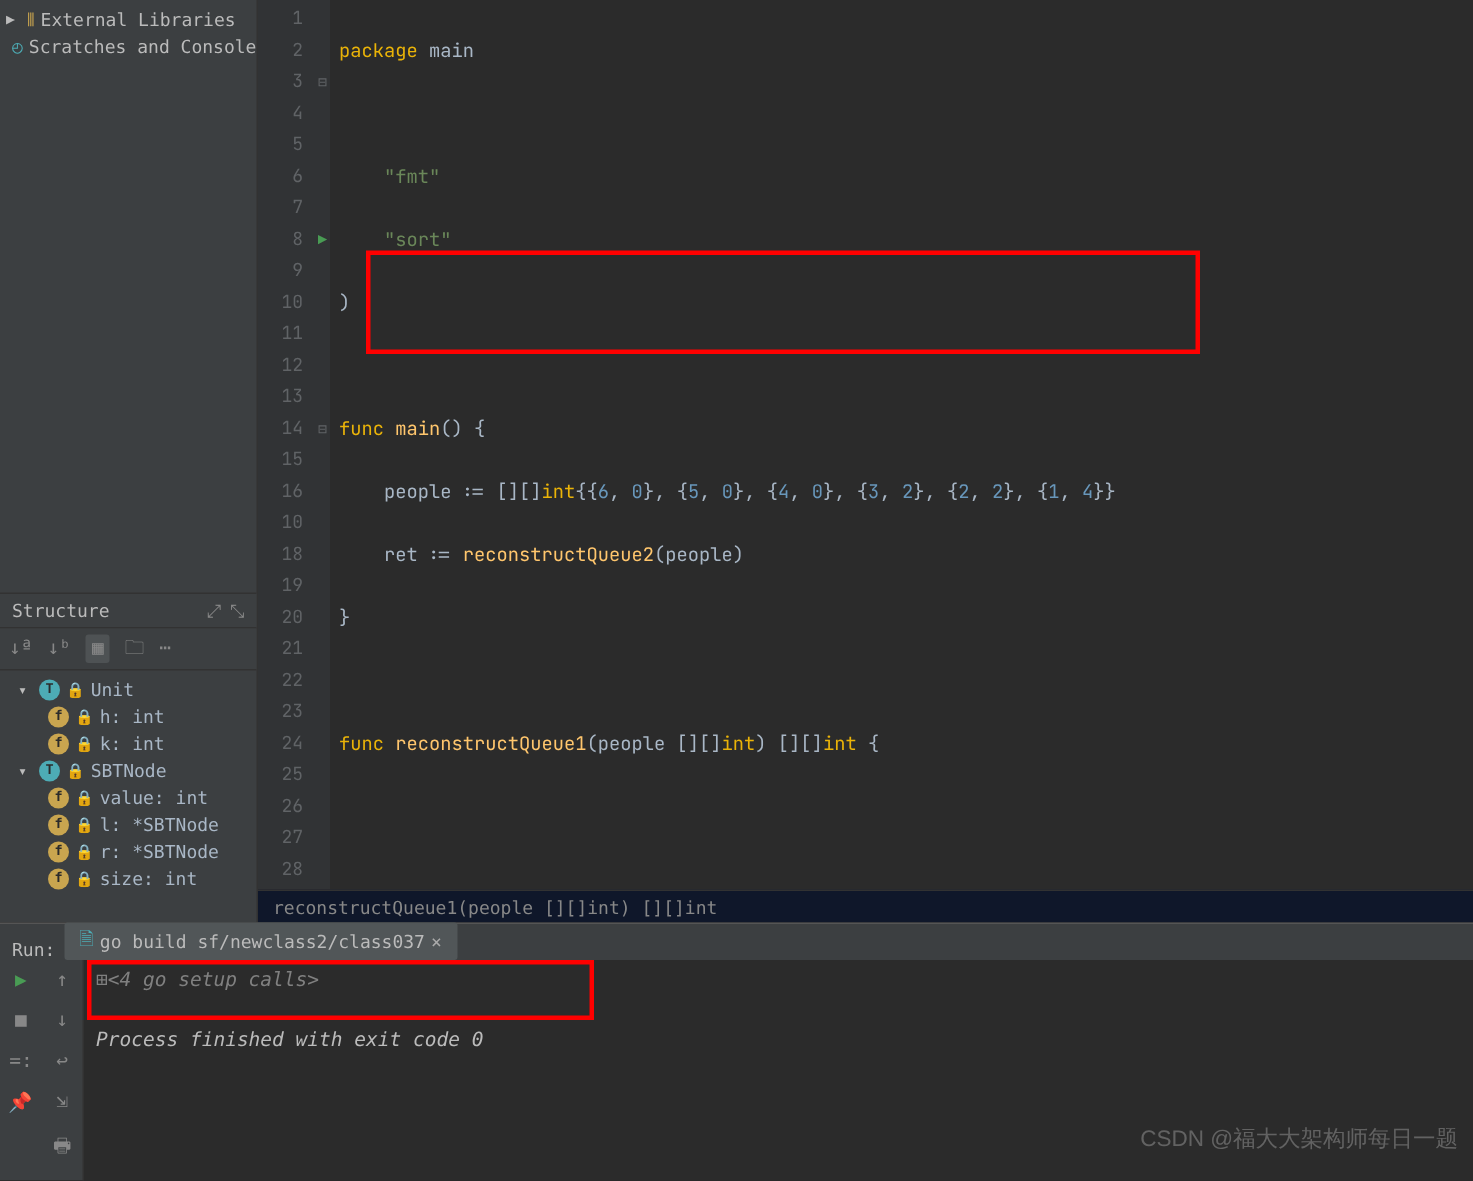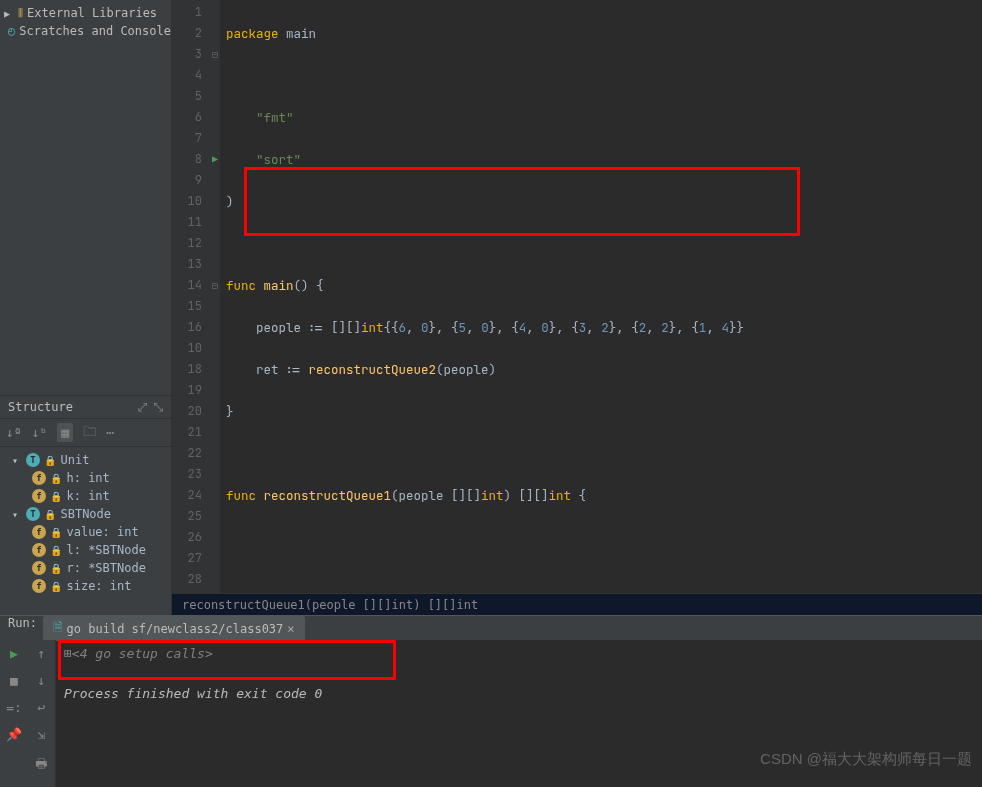--- a/index.html
+++ b/index.html
@@ -116,21 +116,21 @@
 .bottom-panel {
   border-top: 1px solid #555;
   background: #2b2b2b;
   display: flex;
   flex-direction: column;
 }
 .run-header {
   height: 24px;
   background: #3c3f41;
   display: flex;
-  align-items: flex-start;
+  align-items: flex-end;
   padding: 0 8px;
   gap: 6px;
   font-size: 12px;
   color: #bbbbbb;
 }
 .run-header .tab {
   background: #515658;
   padding: 2px 10px;
   border-radius: 2px;
   display: flex;

